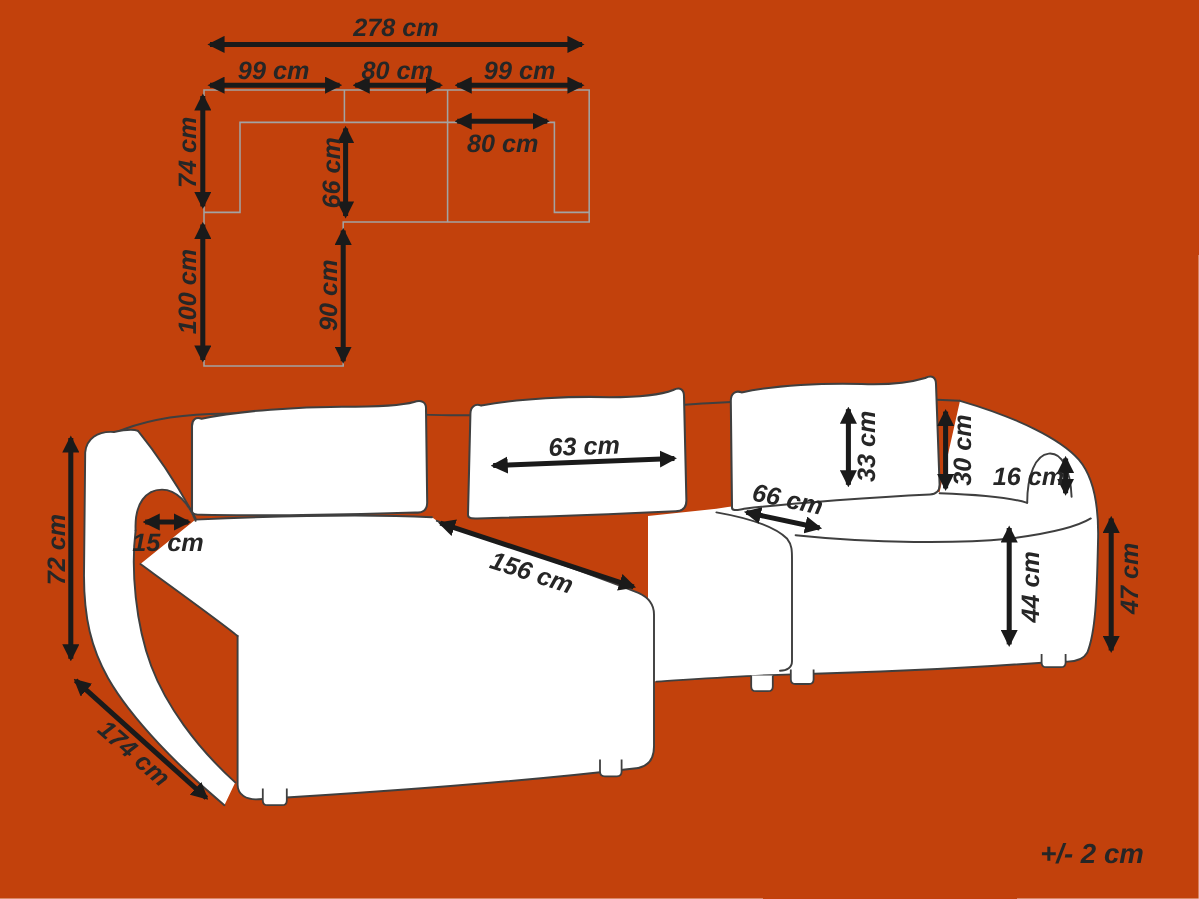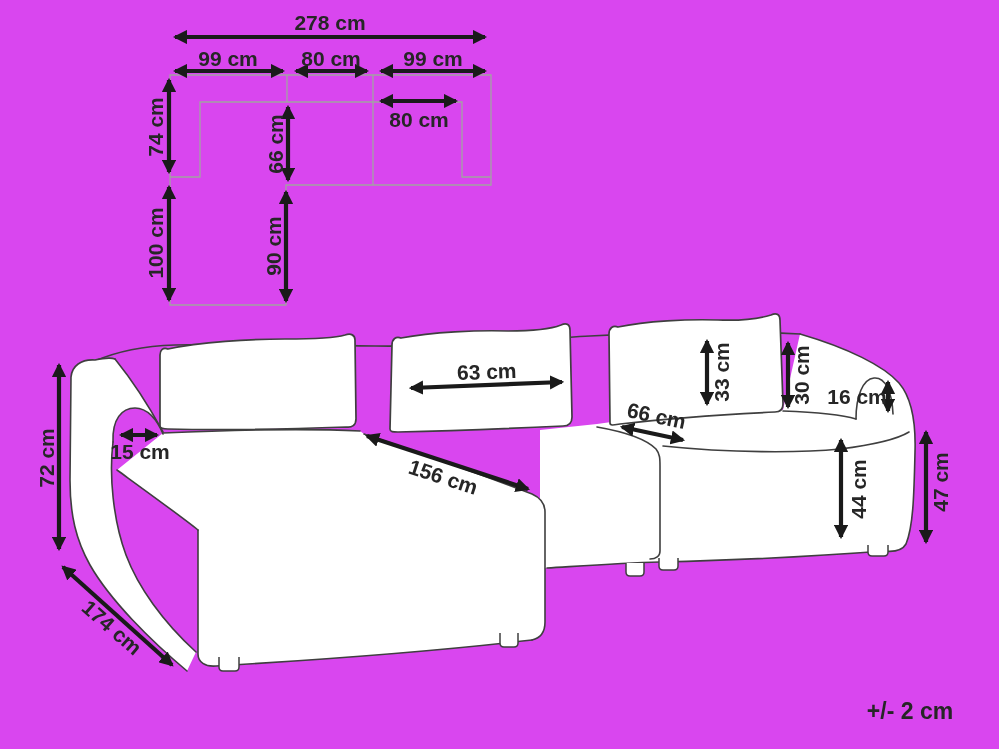--- a/index.html
+++ b/index.html
@@ -1,16 +1,16 @@
 <!DOCTYPE html>
 <html><head>
 <meta charset="utf-8">
 <style>
   html,body{margin:0;padding:0;background:#ffffff;}
-  .stage{position:relative;width:999px;height:749px;background:#d946ef;overflow:hidden;}
+  .stage{position:relative;width:999px;height:749px;background:#c2410c;overflow:hidden;font-style:italic;}
   svg{position:absolute;left:0;top:0;}
   text{font-family:"Liberation Sans","DejaVu Sans",sans-serif;font-weight:bold;fill:#262626;font-size:21px;}
   .tol{font-size:23px;}
   .outline{stroke:#a3a3a3;stroke-width:1.3;fill:none;}
   .sline{stroke:#3f3f3f;stroke-width:1.6;fill:none;stroke-linecap:round;}
   .sfill{fill:#ffffff;stroke:none;}
   .pillow{fill:#ffffff;stroke:#3f3f3f;stroke-width:1.7;}
   .leg{fill:#ffffff;stroke:#3f3f3f;stroke-width:1.5;}
   .dim{stroke:#1a1a1a;stroke-width:4.2;fill:none;}
 </style>

